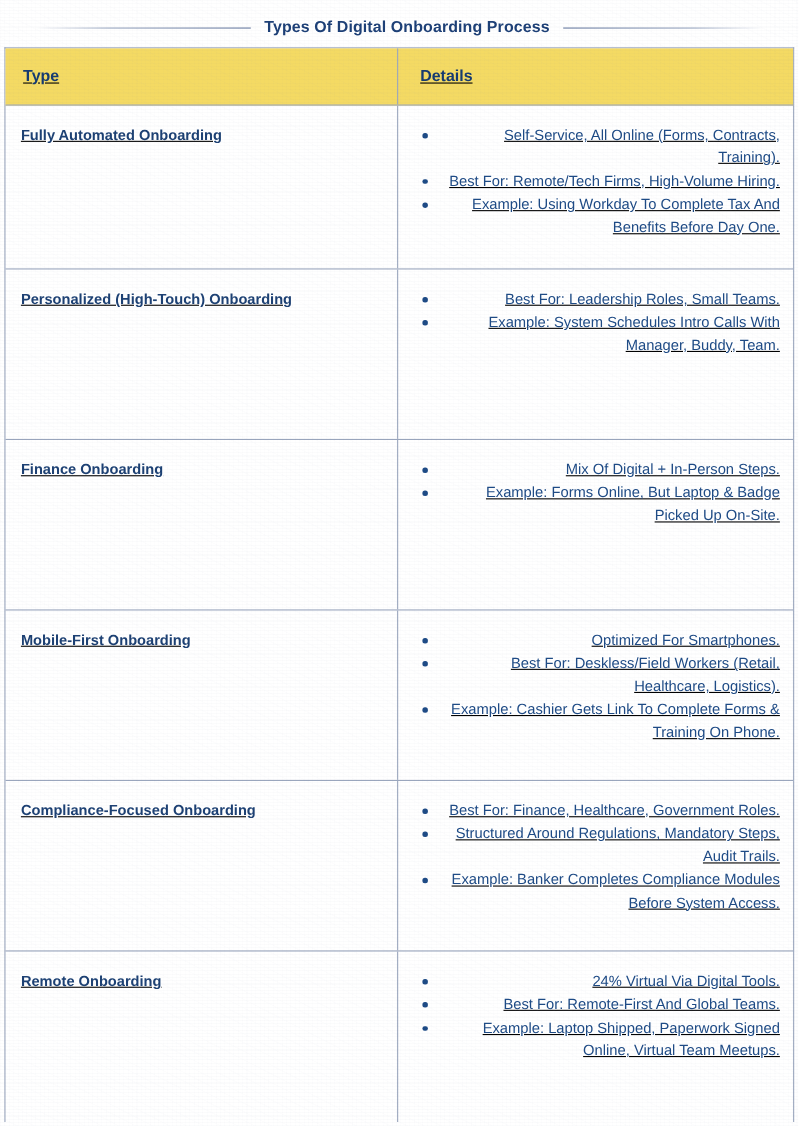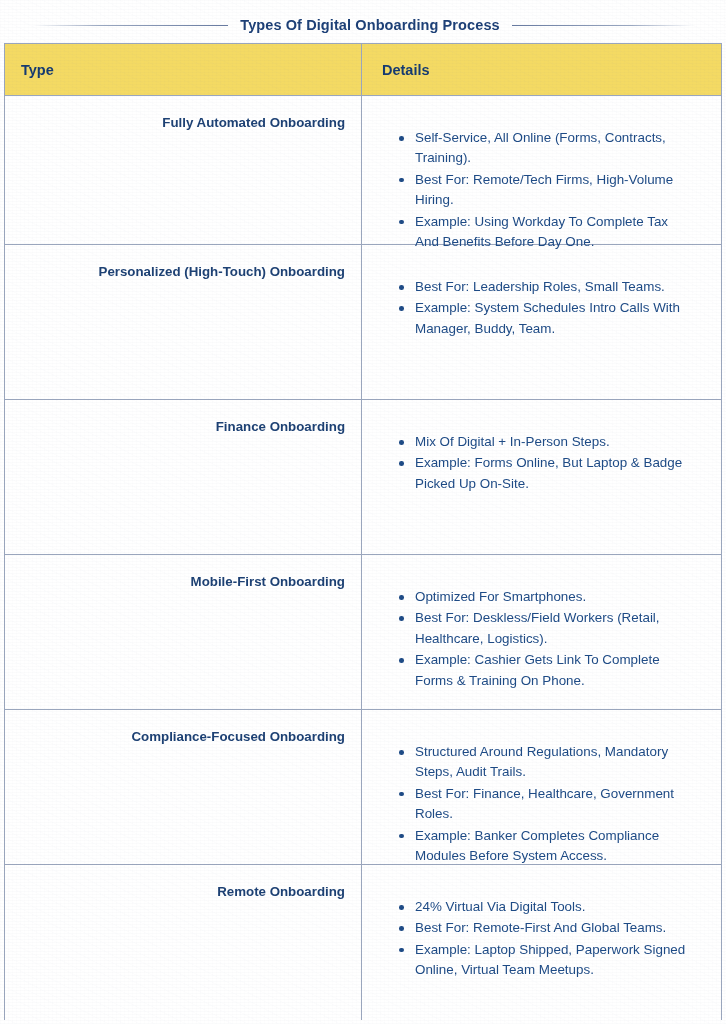--- a/index.html
+++ b/index.html
@@ -75,32 +75,34 @@
     border: 1px solid #9aa6bd;
     border-bottom: none;
     z-index: 3;
     background: transparent;
   }
 
   .row {
     display: flex;
     border-bottom: 1px solid #9aa6bd;
     align-items: stretch;
+    text-decoration: underline;
   }
   .row:last-child { border-bottom: none; }
 
   .cell-type {
     width: 357px;
     flex: 0 0 357px;
     border-right: 1px solid #9aa6bd;
     padding: 19px 16px 14px 14px;
   }
   .cell-details {
     flex: 1 1 auto;
     padding: 17px 12px 14px 20px;
+    text-align: right;
   }
 
   
   .row.header {
     background: #f4da63;
     height: 52px;
   }
   .row.header .cell-type,
   .row.header .cell-details {
     display: flex;
@@ -119,26 +121,25 @@
 
   
   .row.body { height: 155px; }
   .row.body:nth-child(2) { height: 149px; }
 
   .type-label {
     font-size: 13.3px;
     font-weight: 700;
     color: #1c4073;
     line-height: 1.25;
-    text-align: right;
   }
 
   .bullets {
     list-style: none;
-    margin: 15px;
+    margin: 0;
     padding: 0;
   }
   .bullets li {
     position: relative;
     padding-left: 18px;
     font-size: 13.4px;
     color: #1d4a85;
     line-height: 1.52;
     margin-bottom: 1px;
   }
@@ -226,22 +227,22 @@
         </ul>
       </div>
     </div>
 
     <div class="row body">
       <div class="cell-type">
         <div class="type-label">Compliance-Focused Onboarding</div>
       </div>
       <div class="cell-details">
         <ul class="bullets">
+          <li>Best For: Finance, Healthcare, Government Roles.</li>
           <li>Structured Around Regulations, Mandatory Steps, Audit Trails.</li>
-          <li>Best For: Finance, Healthcare, Government Roles.</li>
           <li>Example: Banker Completes Compliance Modules Before System Access.</li>
         </ul>
       </div>
     </div>
 
     <div class="row body">
       <div class="cell-type">
         <div class="type-label">Remote Onboarding</div>
       </div>
       <div class="cell-details">

